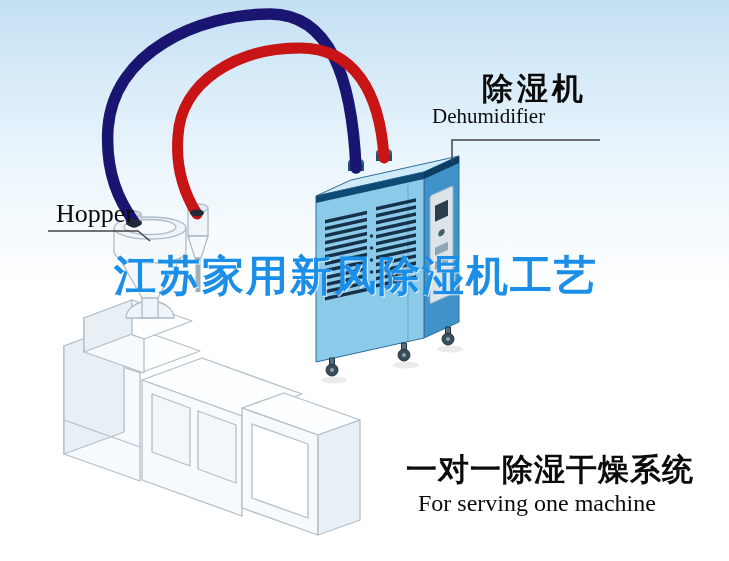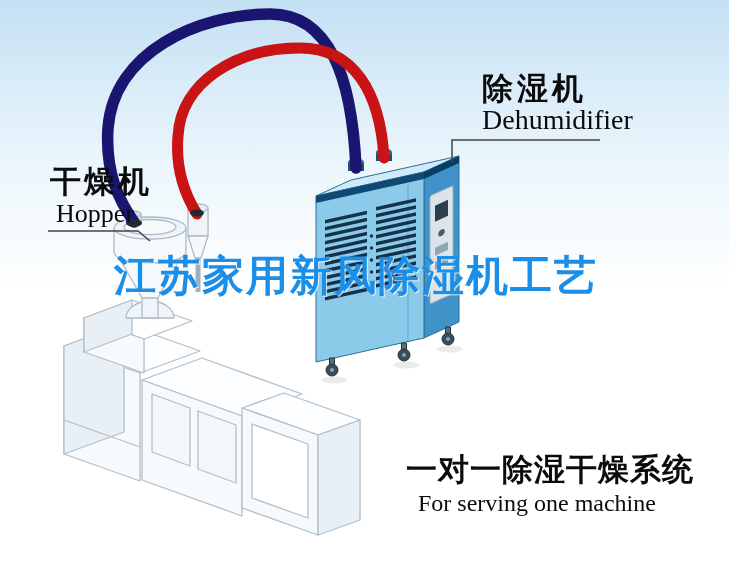--- a/index.html
+++ b/index.html
@@ -8,21 +8,21 @@
     background:linear-gradient(180deg,#c3e0f3 0%,#d8ebf8 14%,#ecf6fc 30%,#ffffff 52%,#ffffff 100%);
     font-family:"Liberation Sans","DejaVu Sans",sans-serif;
   }
   .stage svg{position:absolute;left:0;top:0}
   .lbl{position:absolute;color:#0b0b0b;white-space:nowrap;line-height:1.05}
   .cn{font-weight:700;font-family:"Liberation Sans","DejaVu Sans",sans-serif}
   .en{font-family:"Liberation Serif","DejaVu Serif",serif;font-weight:400}
   #hopper-cn{left:50px;top:166px;font-size:31px;letter-spacing:3px}
   #hopper-en{left:56px;top:200px;font-size:26px}
   #dehum-cn{left:482px;top:73px;font-size:31px;letter-spacing:4px}
-  #dehum-en{left:482px;top:105px;font-size:28px}
+  #dehum-en{left:432px;top:105px;font-size:21px}
   #watermark{left:114px;top:254px;font-size:42px;font-weight:700;letter-spacing:2px;color:#1b8fe8;
              text-shadow:1px 1px 0 rgba(255,255,255,.75)}
   #cap-cn{left:406px;top:454px;font-size:31px;letter-spacing:1px}
   #cap-en{left:418px;top:491px;font-size:24px}
 </style>
 </head>
 <body>
 
 <div class="stage">
 
@@ -158,21 +158,20 @@
       <ellipse cx="134" cy="223" rx="8" ry="4" fill="#1f2a36" stroke="none"></ellipse>
       <ellipse cx="197" cy="213" rx="7" ry="3.5" fill="#1f2a36" stroke="none"></ellipse>
     </g>
 
     <g stroke="#444" stroke-width="1.5" fill="none">
       <path d="M48,231 L138,231 L150,241"></path>
       <path d="M600,140 L452,140 L452,162"></path>
     </g>
   </svg>
 
-  <div id="hopper-cn" class="lbl cn">干燥机</div>
   <div id="hopper-en" class="lbl en">Hopper</div>
 
   <div id="dehum-cn" class="lbl cn">除湿机</div>
   <div id="dehum-en" class="lbl en">Dehumidifier</div>
 
   <div id="cap-cn" class="lbl cn">一对一除湿干燥系统</div>
 
   <div id="watermark" class="lbl">江苏家用新风除湿机工艺</div>
   <div id="cap-en" class="lbl en">For serving one machine</div>
 </div>

